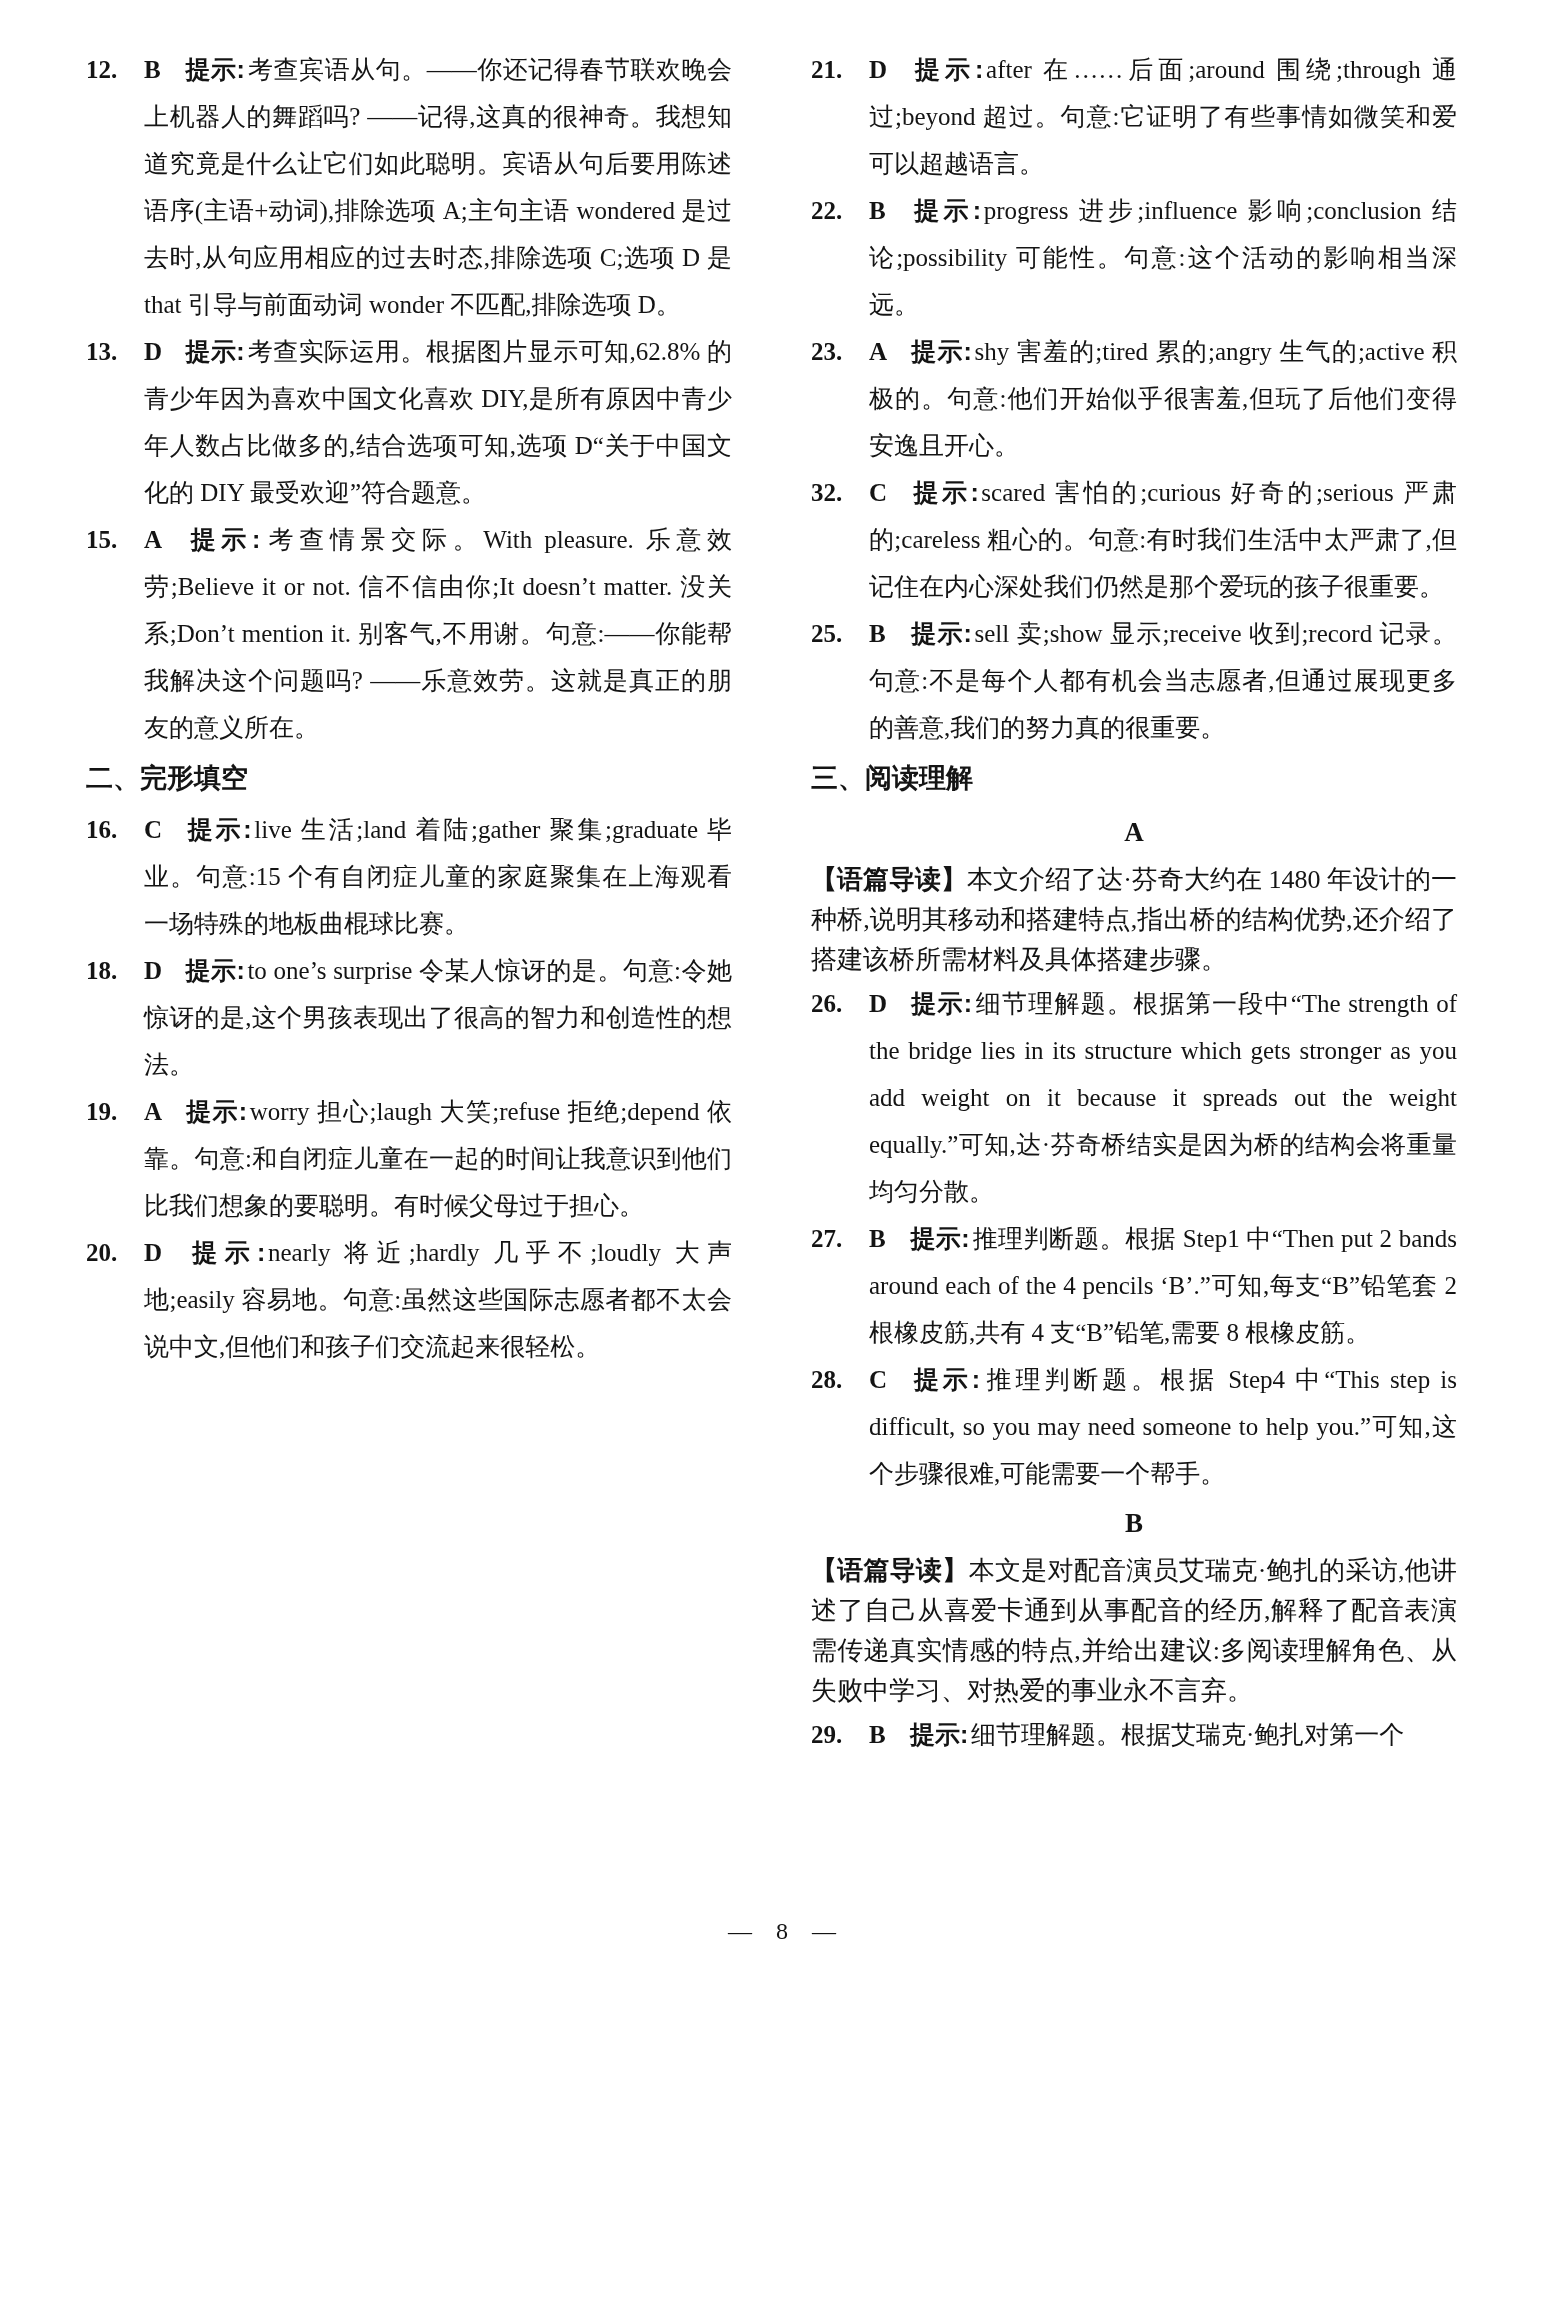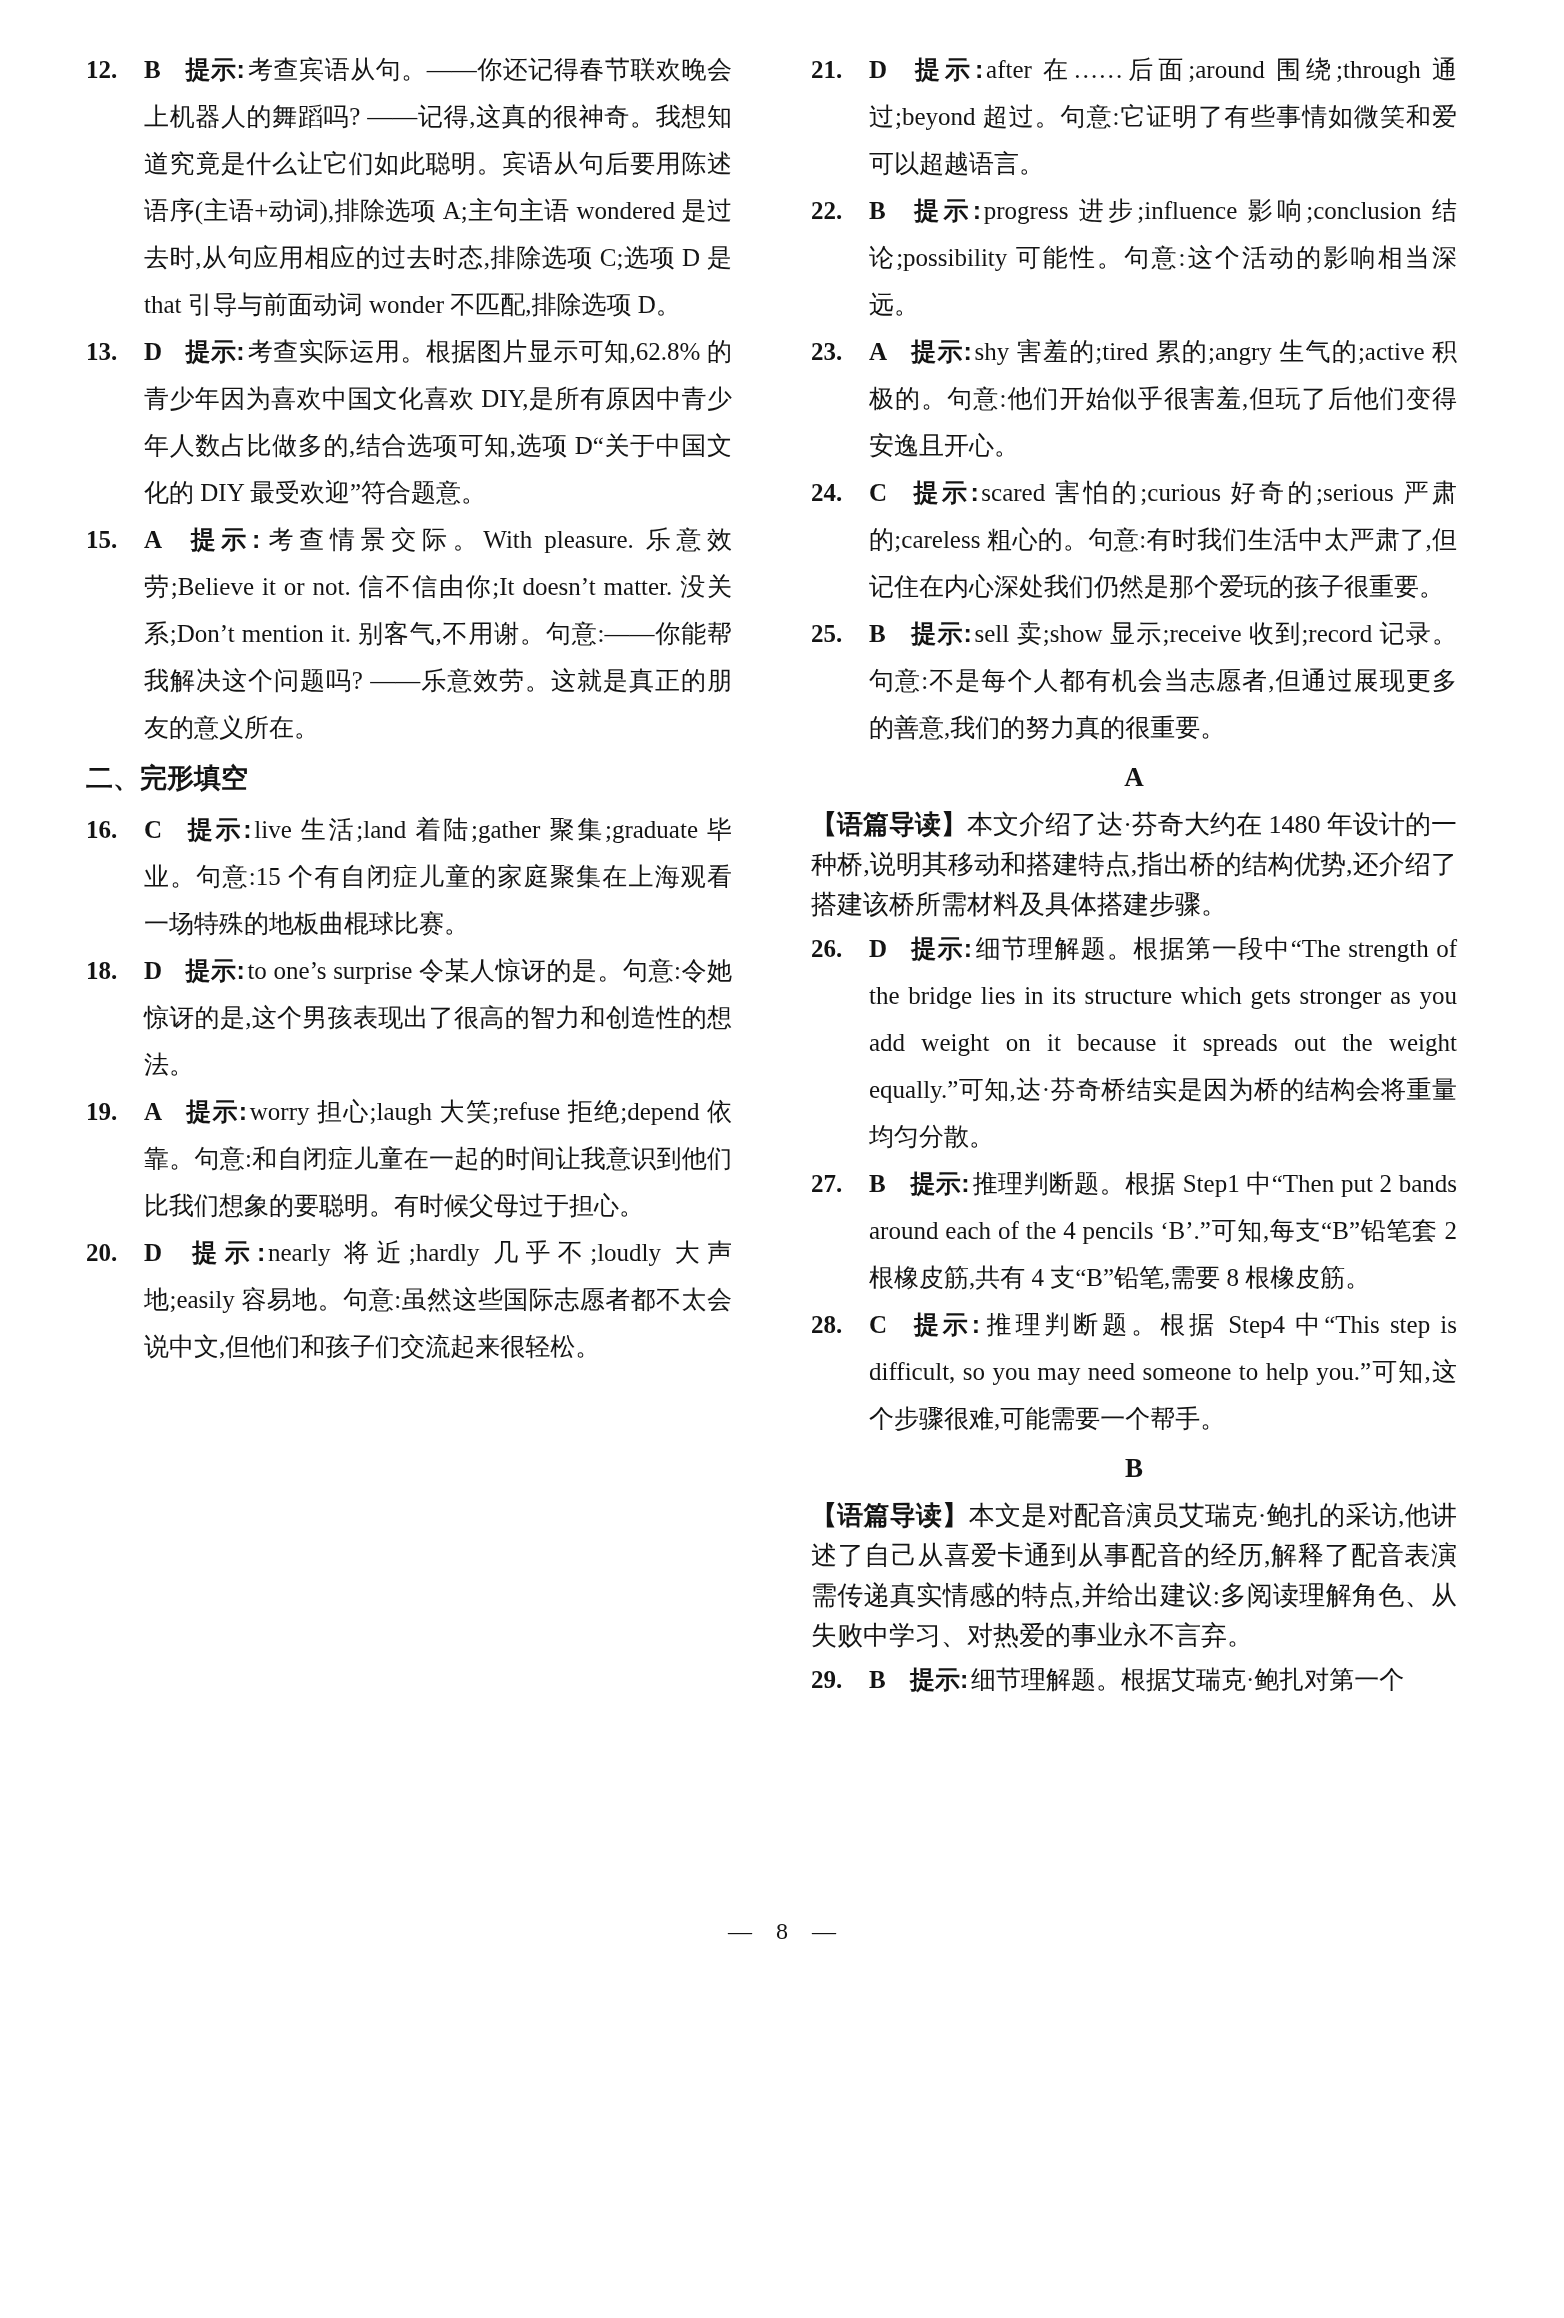--- a/index.html
+++ b/index.html
@@ -98,22 +98,23 @@
         <div class="section">二、完形填空</div>
         <div class="qa"><span class="qnum">16.</span><span class="qans">C</span><span class="hint">提示:</span><span class="qtext">live 生活;land 着陆;gather 聚集;graduate 毕业。句意:15 个有自闭症儿童的家庭聚集在上海观看一场特殊的地板曲棍球比赛。</span></div>
         <div class="qa"><span class="qnum">18.</span><span class="qans">D</span><span class="hint">提示:</span><span class="qtext">to one’s surprise 令某人惊讶的是。句意:令她惊讶的是,这个男孩表现出了很高的智力和创造性的想法。</span></div>
         <div class="qa"><span class="qnum">19.</span><span class="qans">A</span><span class="hint">提示:</span><span class="qtext">worry 担心;laugh 大笑;refuse 拒绝;depend 依靠。句意:和自闭症儿童在一起的时间让我意识到他们比我们想象的要聪明。有时候父母过于担心。</span></div>
         <div class="qa"><span class="qnum">20.</span><span class="qans">D</span><span class="hint">提示:</span><span class="qtext">nearly 将近;hardly 几乎不;loudly 大声地;easily 容易地。句意:虽然这些国际志愿者都不太会说中文,但他们和孩子们交流起来很轻松。</span></div>
       </div>
     <div class="col">
         <div class="qa"><span class="qnum">21.</span><span class="qans">D</span><span class="hint">提示:</span><span class="qtext">after 在……后面;around 围绕;through 通过;beyond 超过。句意:它证明了有些事情如微笑和爱可以超越语言。</span></div>
         <div class="qa"><span class="qnum">22.</span><span class="qans">B</span><span class="hint">提示:</span><span class="qtext">progress 进步;influence 影响;conclusion 结论;possibility 可能性。句意:这个活动的影响相当深远。</span></div>
         <div class="qa"><span class="qnum">23.</span><span class="qans">A</span><span class="hint">提示:</span><span class="qtext">shy 害羞的;tired 累的;angry 生气的;active 积极的。句意:他们开始似乎很害羞,但玩了后他们变得安逸且开心。</span></div>
-        <div class="qa"><span class="qnum">24.</span><span class="qans">C</span><span class="hint">提示:</span><span class="qtext">scared 害怕的;curious 好奇的;serious 严肃的;careless 粗心的。句意:有时我们生活中太严肃了,但记住在内心深处我们仍然是那个爱玩的孩子很重要。</span></div>
+        <div class="qa"><span class="qnum">32.</span><span class="qans">C</span><span class="hint">提示:</span><span class="qtext">scared 害怕的;curious 好奇的;serious 严肃的;careless 粗心的。句意:有时我们生活中太严肃了,但记住在内心深处我们仍然是那个爱玩的孩子很重要。</span></div>
         <div class="qa"><span class="qnum">25.</span><span class="qans">B</span><span class="hint">提示:</span><span class="qtext">sell 卖;show 显示;receive 收到;record 记录。句意:不是每个人都有机会当志愿者,但通过展现更多的善意,我们的努力真的很重要。</span></div>
+        <div class="section">三、阅读理解</div>
         <div class="letter">A</div>
         <div class="reading"><span class="rlabel">【语篇导读】</span><span class="rtext">本文介绍了达·芬奇大约在 1480 年设计的一种桥,说明其移动和搭建特点,指出桥的结构优势,还介绍了搭建该桥所需材料及具体搭建步骤。</span></div>
         <div class="qa"><span class="qnum">26.</span><span class="qans">D</span><span class="hint">提示:</span><span class="qtext">细节理解题。根据第一段中“The strength of the bridge lies in its structure which gets stronger as you add weight on it because it spreads out the weight equally.”可知,达·芬奇桥结实是因为桥的结构会将重量均匀分散。</span></div>
         <div class="qa"><span class="qnum">27.</span><span class="qans">B</span><span class="hint">提示:</span><span class="qtext">推理判断题。根据 Step1 中“Then put 2 bands around each of the 4 pencils ‘B’.”可知,每支“B”铅笔套 2 根橡皮筋,共有 4 支“B”铅笔,需要 8 根橡皮筋。</span></div>
         <div class="qa"><span class="qnum">28.</span><span class="qans">C</span><span class="hint">提示:</span><span class="qtext">推理判断题。根据 Step4 中“This step is difficult, so you may need someone to help you.”可知,这个步骤很难,可能需要一个帮手。</span></div>
         <div class="letter">B</div>
         <div class="reading"><span class="rlabel">【语篇导读】</span><span class="rtext">本文是对配音演员艾瑞克·鲍扎的采访,他讲述了自己从喜爱卡通到从事配音的经历,解释了配音表演需传递真实情感的特点,并给出建议:多阅读理解角色、从失败中学习、对热爱的事业永不言弃。</span></div>
         <div class="qa"><span class="qnum">29.</span><span class="qans">B</span><span class="hint">提示:</span><span class="qtext">细节理解题。根据艾瑞克·鲍扎对第一个</span></div>
       </div>
   </div>

